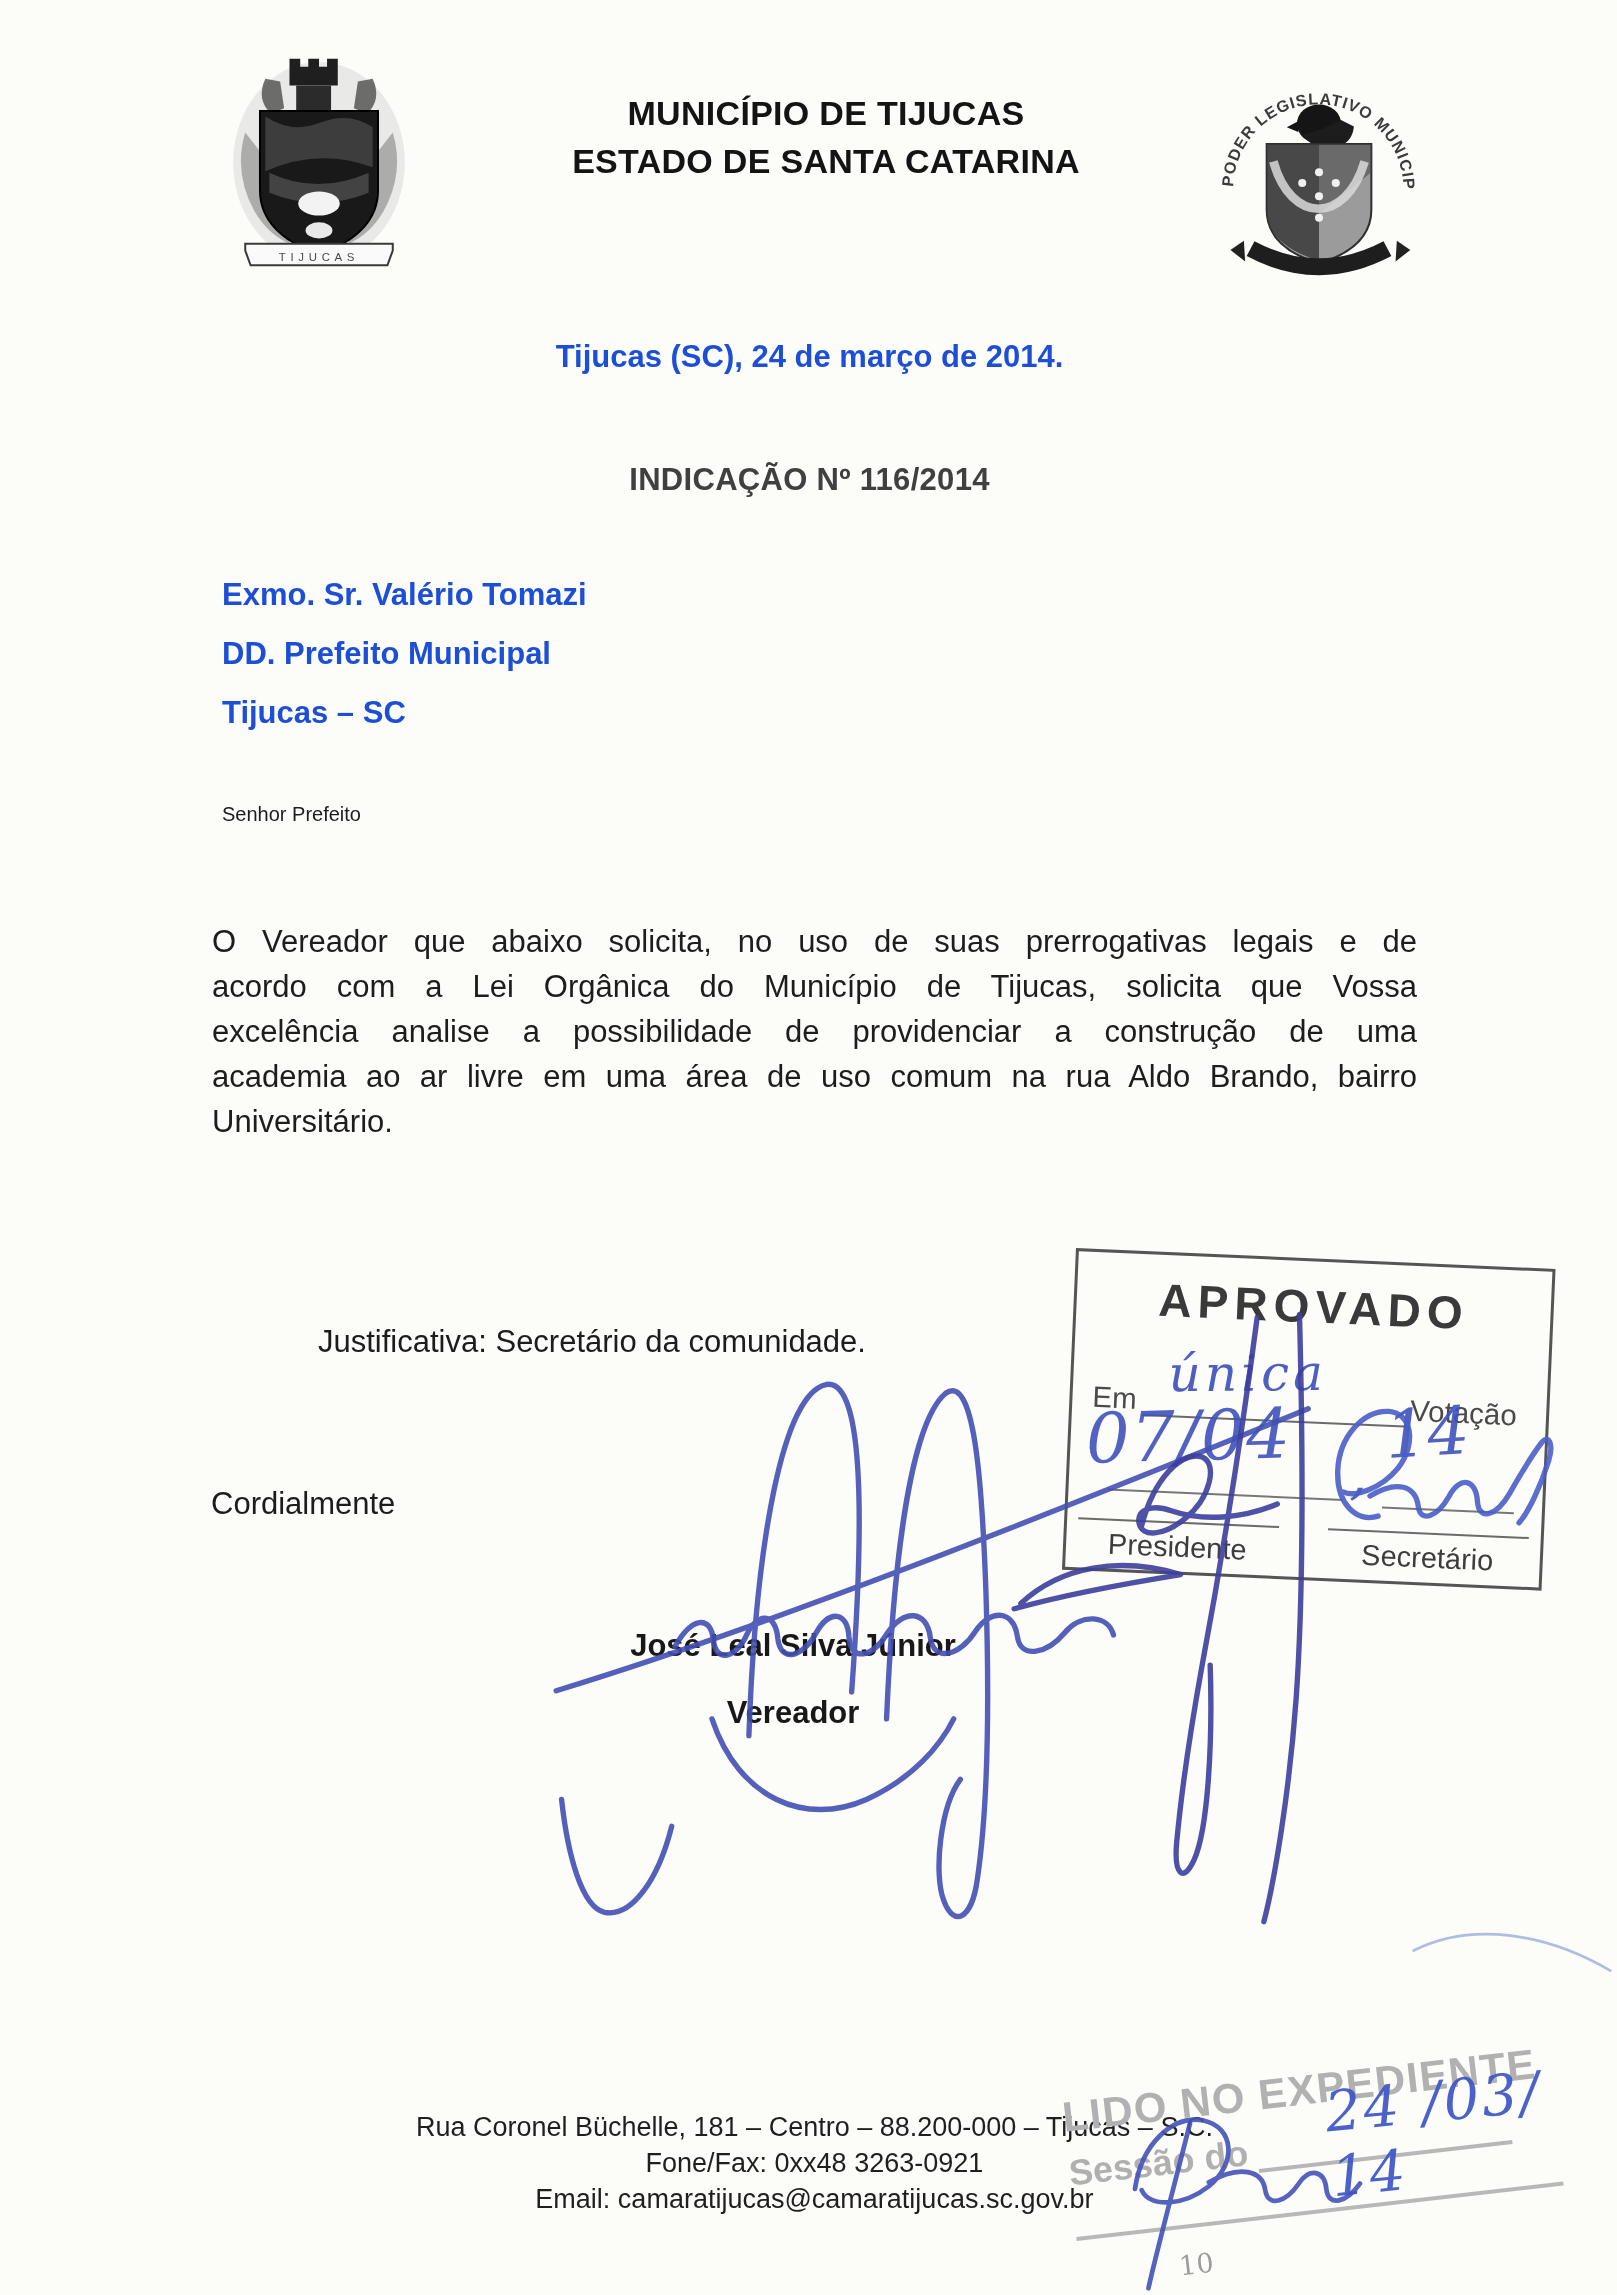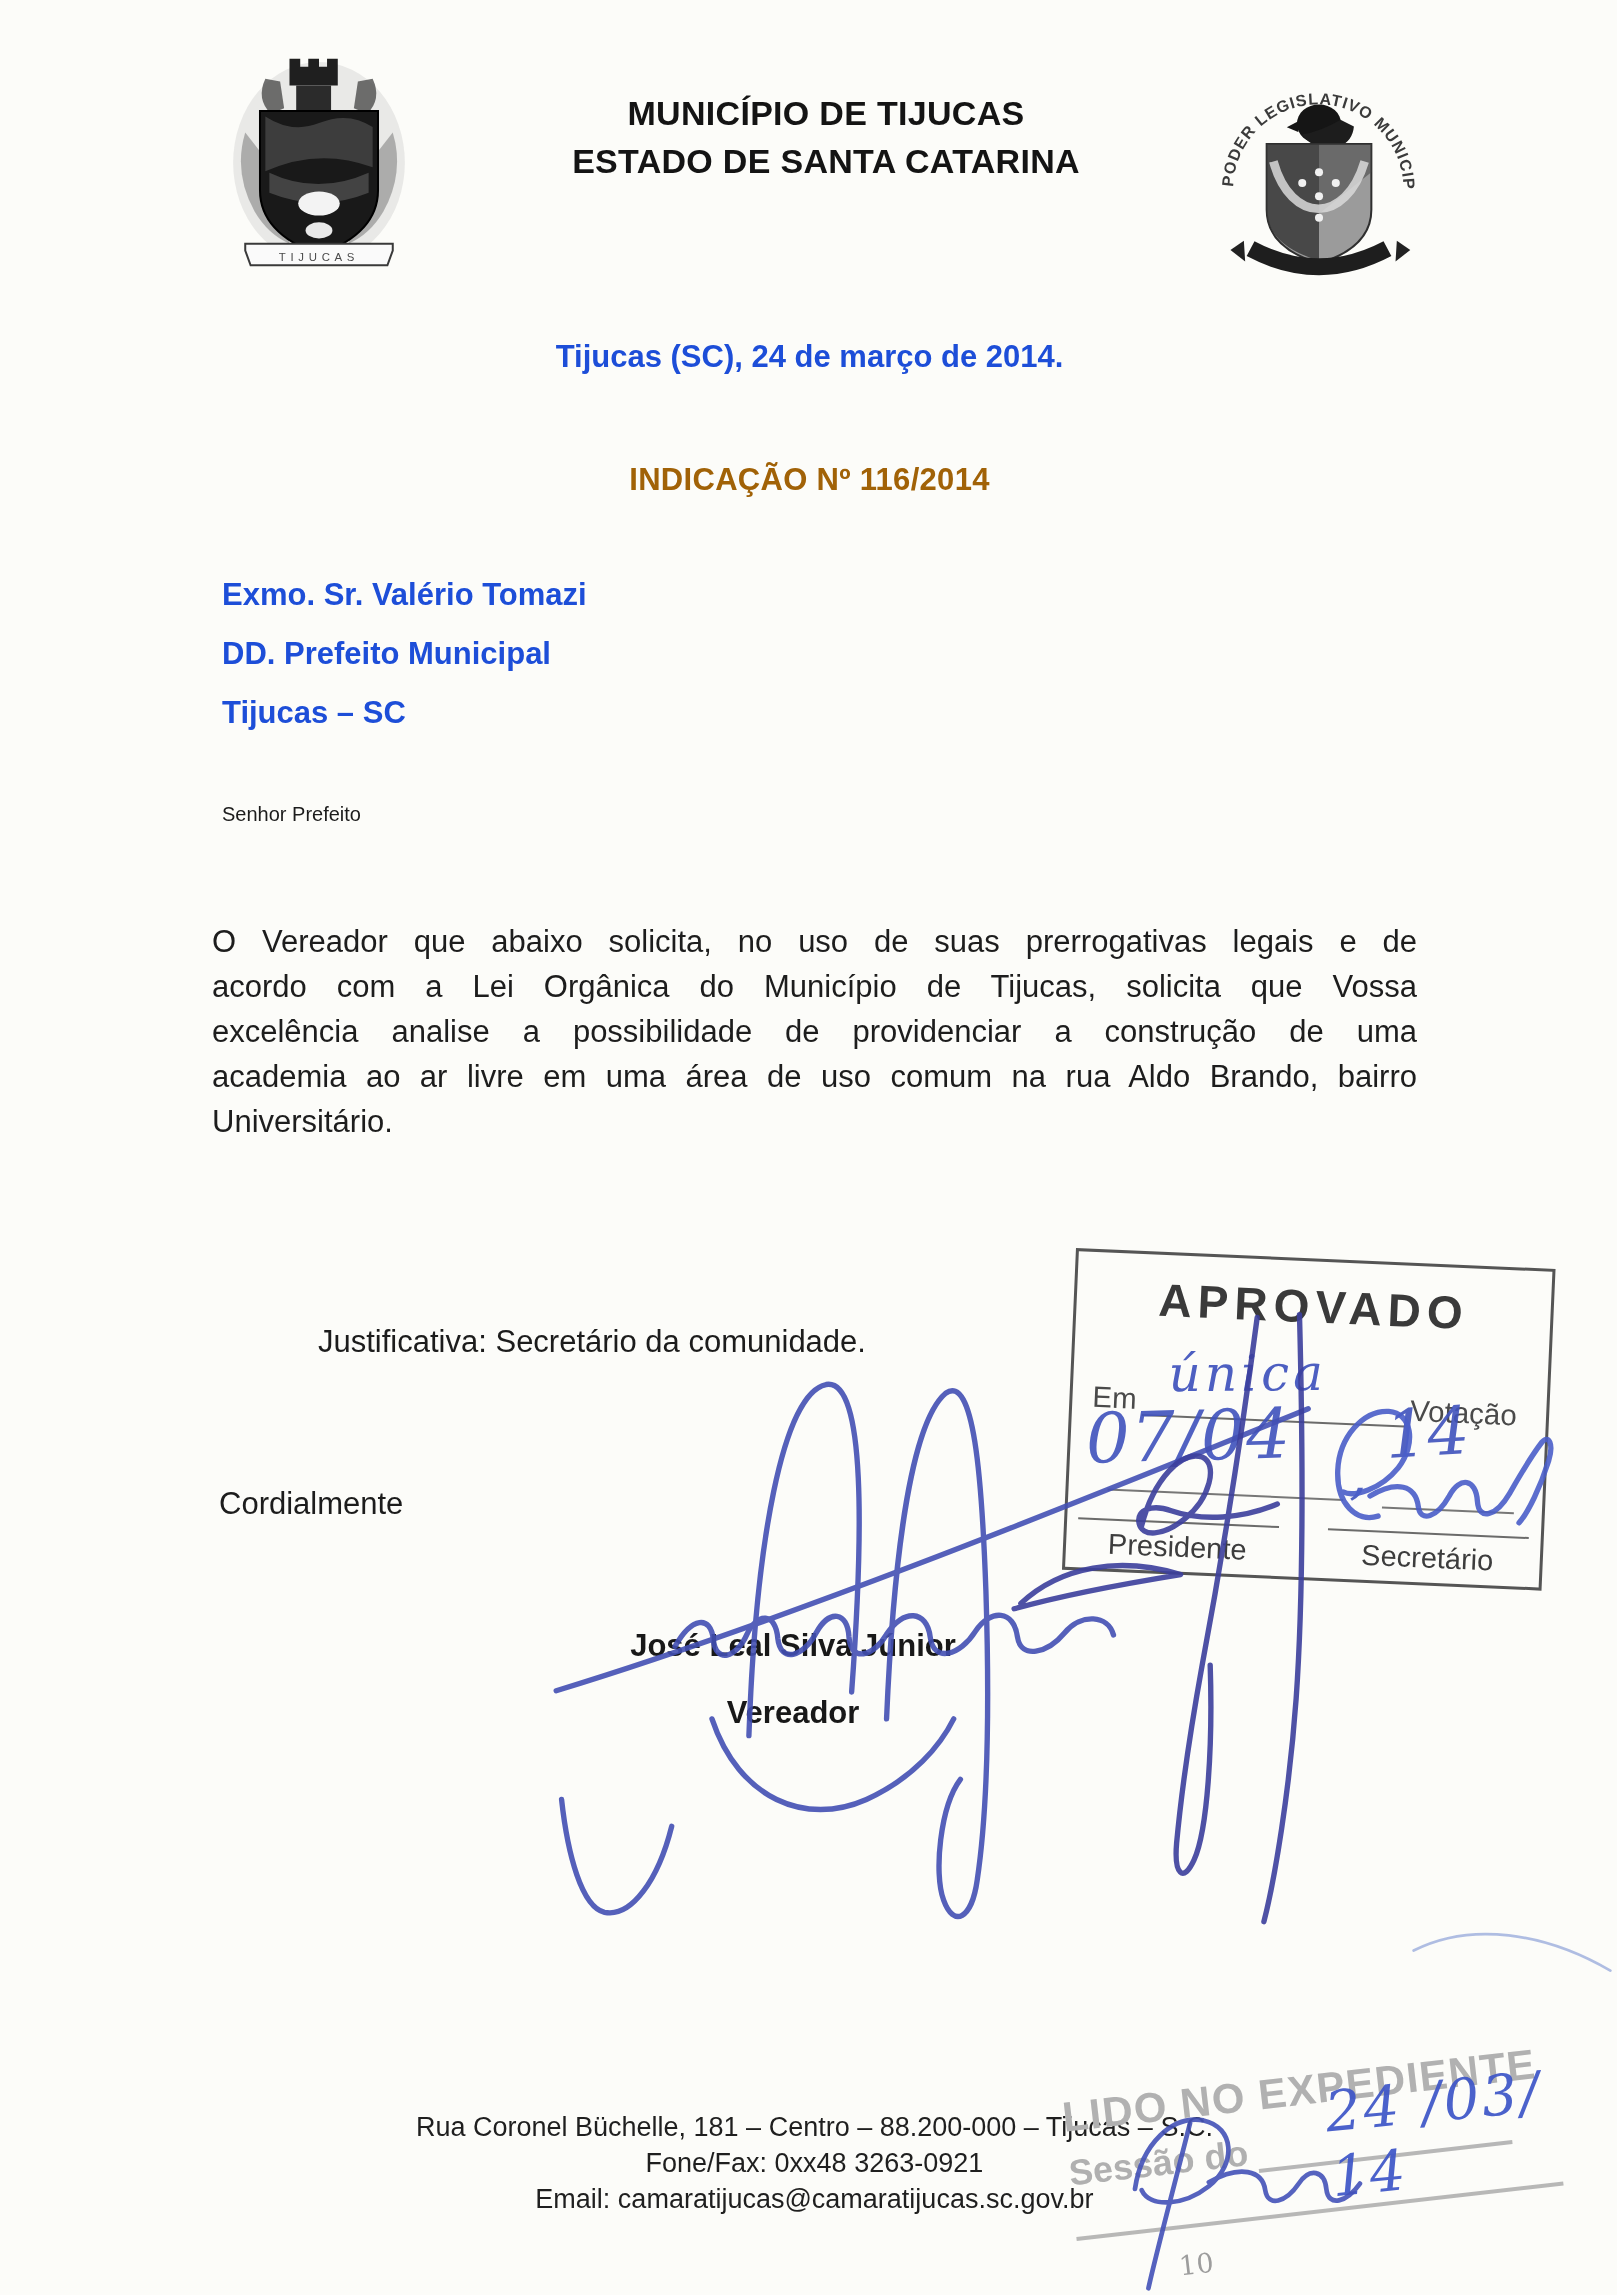--- a/index.html
+++ b/index.html
@@ -11,31 +11,31 @@
   .abs{position:absolute;}
   
   .crest-left{left:225px; top:52px; width:188px; height:228px;}
   .emblem-right{left:1206px; top:42px; width:222px; height:255px;}
   .title-block{left:430px; top:89px; width:792px; text-align:center;
     font-size:34px; font-weight:bold; line-height:48px; color:#141414; letter-spacing:0.3px;}
   
   .dateline{left:222px; top:339px; width:1175px; text-align:center;
     font-size:31px; font-weight:bold; color:#1d4ed8;}
   .docnum{left:222px; top:462px; width:1175px; text-align:center;
-    font-size:31px; font-weight:bold; color:#a16207; letter-spacing:0.3px;}
+    font-size:31px; font-weight:bold; color:#404040; letter-spacing:0.3px;}
   
   .addressee{left:222px; top:565px; font-size:31px; font-weight:bold; line-height:59px; color:#1d4ed8;}
   .salutation{left:222px; top:803px; font-size:20px;}
   
   .body-par{left:212px; top:919px; width:1205px; font-size:31px; line-height:45px; color:#1d1d1d;}
   .body-par .jline{text-align:justify; text-align-last:justify;}
   
   .justline{left:318px; top:1324px; font-size:31px;}
   .justline b{font-weight:normal;}
-  .closing{left:219px; top:1486px; font-size:31px;}
+  .closing{left:211px; top:1486px; font-size:31px;}
   
   .stamp{left:1076px; top:1248px; width:474px; height:316px;
     border:3.4px solid rgba(62,62,62,.88); transform:rotate(2.5deg); transform-origin:0 0;
     color:#424242; z-index:2;}
   .stamp-title{position:absolute; left:0; right:0; top:17.5px; text-align:center;
     font-size:46px; font-weight:bold; letter-spacing:6px; color:#3a3a3a;}
   .stamp-row1{position:absolute; left:20px; top:125px; width:437px; display:flex; align-items:flex-end;
     font-size:29.5px; color:#4a4a4a;}
   .stamp-row1 .uline{width:263px; border-bottom:2.7px solid rgba(70,70,70,.8); height:35px; margin:0 5.4px;}
   .seg{position:absolute; border-bottom:2.7px solid rgba(75,75,75,.75); height:0;}

